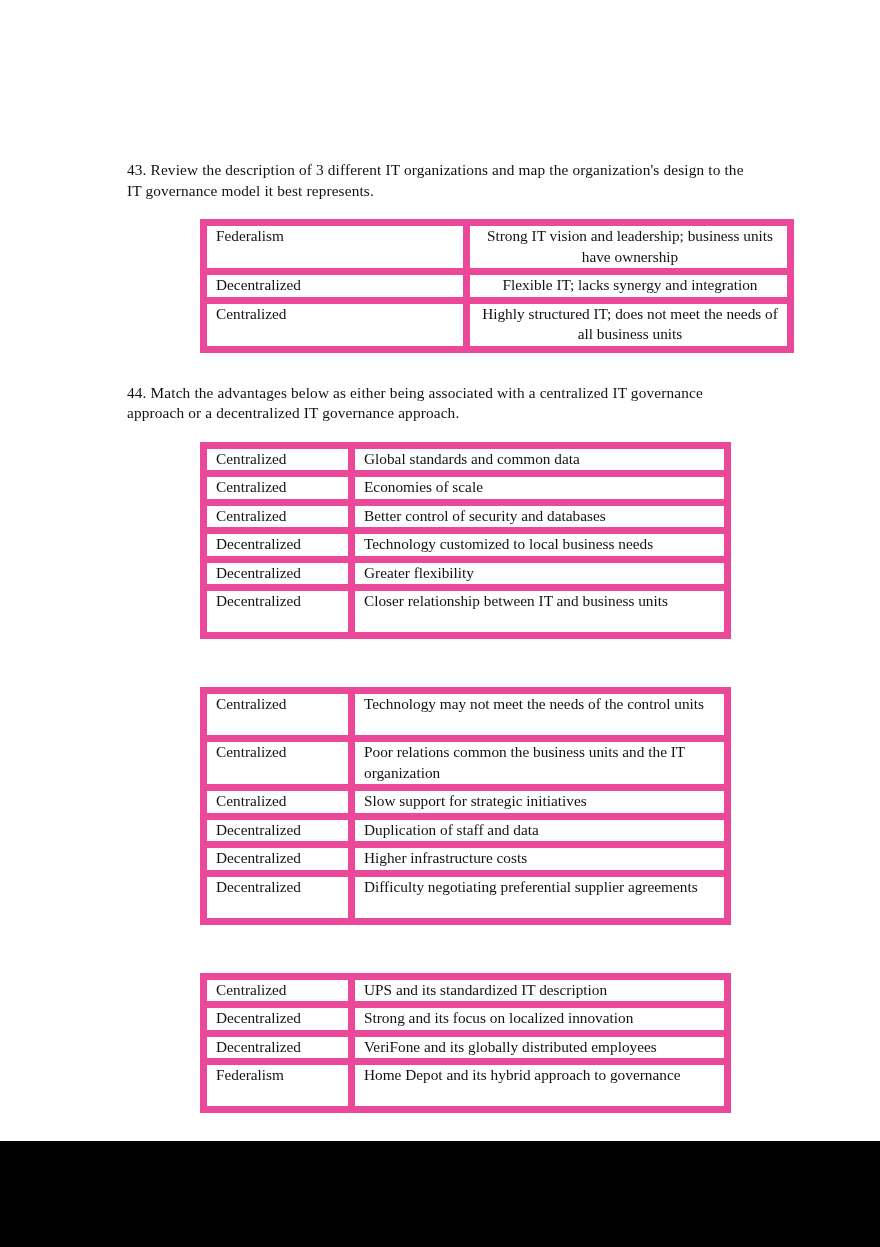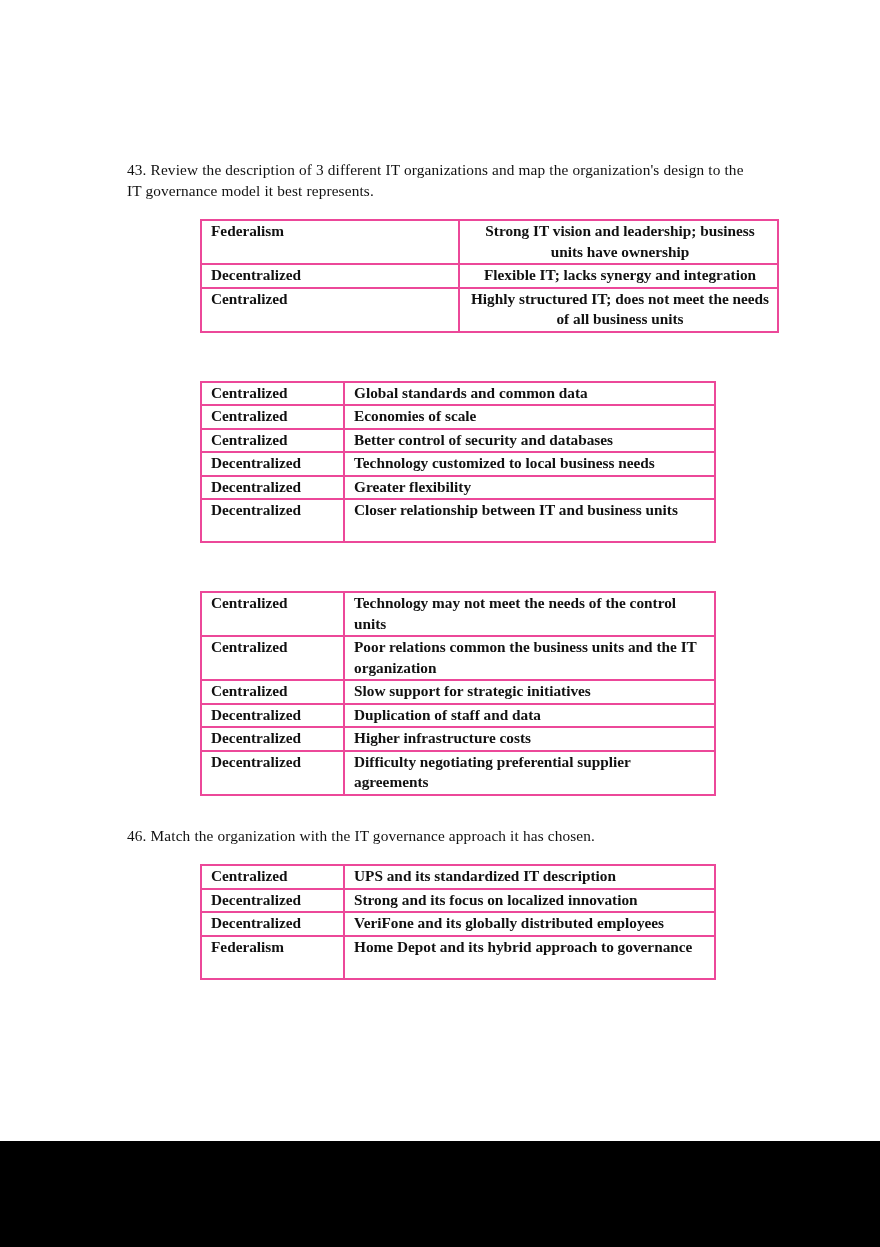--- a/index.html
+++ b/index.html
@@ -42,25 +42,24 @@
   .tbl-wrap.t4 { margin-left: 73px; }
 
   table.grid {
     border-collapse: collapse;
     table-layout: fixed;
     border: 1.5px solid #555a5e;
     font-size: 15.3px;
     line-height: 20.5px;
   }
   table.grid td {
-    border: 2px solid #ec4899;
+    border: 7px solid #ec4899;
     padding: 0px 6px 1px 9px;
     vertical-align: top;
     color: #111111;
-    font-weight: bold;
   }
   
   table.t1 { width: 543px; }
   table.t1 td.c1 { width: 241px; }
   table.t1 td.c2 { width: 302px; text-align: center; }
 
   
   table.tn { width: 480px; }
   table.tn td.c1 { width: 126px; }
   table.tn td.c2 { width: 354px; }
@@ -106,20 +105,21 @@
               <td class="c2 cell-2line">Highly structured IT; does not meet the needs of all business units</td>
             </tr>
           </tbody>
         </table>
       </div>
     </div>
 
     <div class="gap-after-table-43"></div>
 
     <div class="q-block">
+      <p class="question">44. Match the advantages below as either being associated with a centralized IT governance approach or a decentralized IT governance approach.</p>
       <div class="tbl-wrap t2">
         <table class="grid tn">
           <tbody>
             <tr>
               <td class="c1 cell-1line">Centralized</td>
               <td class="c2 cell-1line">Global standards and common data</td>
             </tr>
             <tr>
               <td class="c1 cell-1line">Centralized</td>
               <td class="c2 cell-1line">Economies of scale</td>
@@ -176,21 +176,20 @@
               <td class="c2 cell-2line">Difficulty negotiating preferential supplier agreements</td>
             </tr>
           </tbody>
         </table>
       </div>
     </div>
 
     <div class="gap-after-table-45"></div>
 
     <div class="q-block">
-      <p class="question">46. Match the organization with the IT governance approach it has chosen.</p>
       <div class="tbl-wrap t4">
         <table class="grid tn">
           <tbody>
             <tr>
               <td class="c1 cell-1line">Centralized</td>
               <td class="c2 cell-1line">UPS and its standardized IT description</td>
             </tr>
             <tr>
               <td class="c1 cell-1line">Decentralized</td>
               <td class="c2 cell-1line">Strong and its focus on localized innovation</td>

